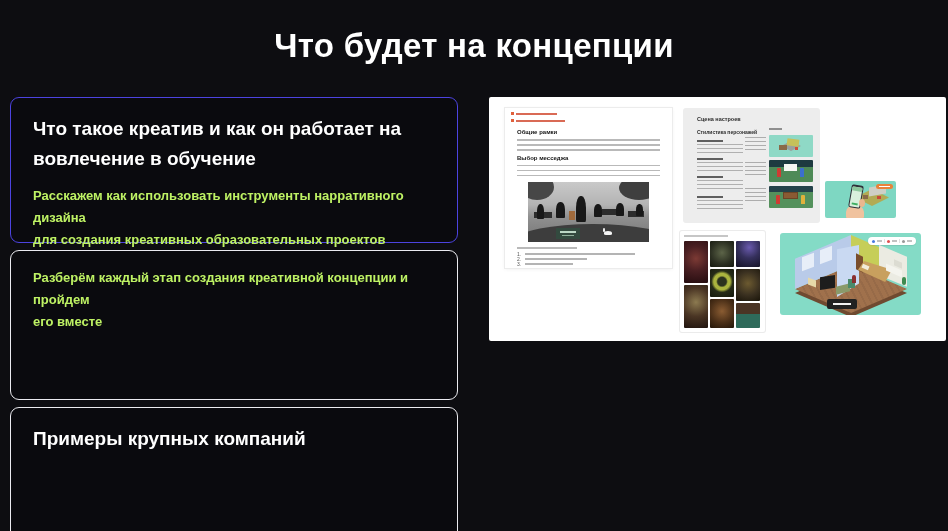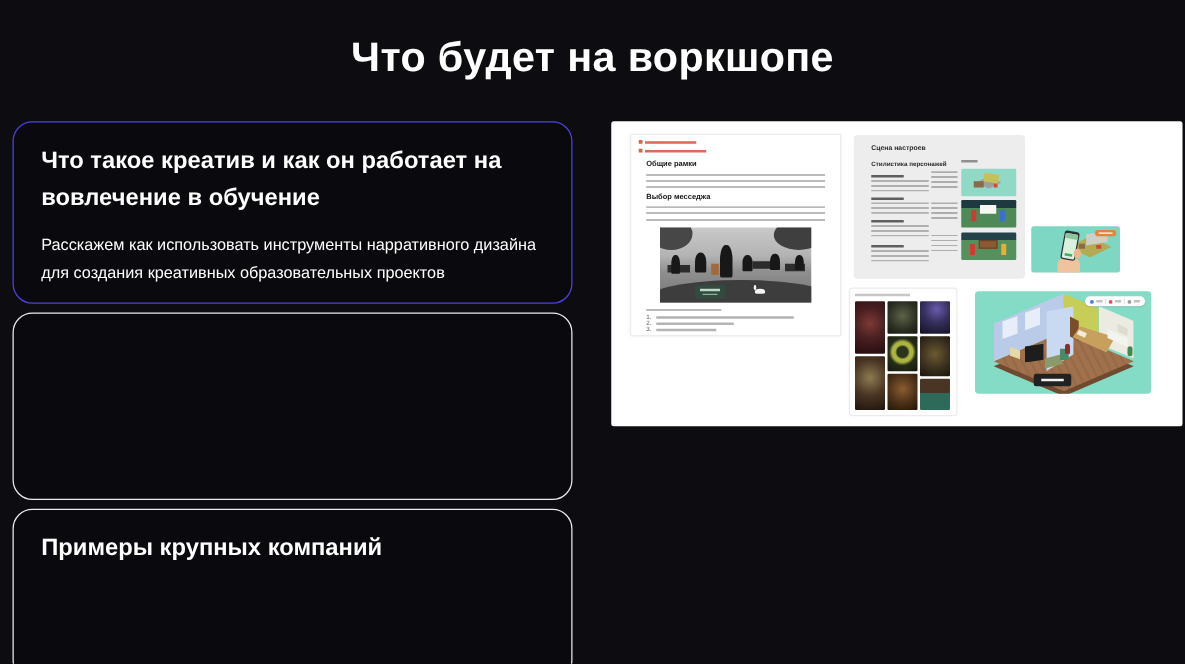--- a/index.html
+++ b/index.html
@@ -13,33 +13,33 @@
   
   .page-title {
     position:absolute; top:2px; left:0; width:948px;
     text-align:center; color:#ffffff; font-size:33px; font-weight:800;
     letter-spacing:.3px; line-height:44px;
   }
 
   
   .card {
     position:absolute; left:10px; width:448px;
-    background:#0a0a0e; border:1px solid #ebebf0; border-radius:16px;
+    background:#0a0a0e; border:1px solid #ebebf0; border-radius:9px;
     padding:16px 22px 0 22px;
   }
   .card.highlighted { border-color:#4c43e0; }
   .card-1 { top:97px;  height:146px; }
   .card-2 { top:250px; height:150px; }
   .card-3 { top:407px; height:137px; }
   .card-title {
     margin:0 0 11px 0; color:#ffffff; font-size:19px; font-weight:700;
     line-height:30px; white-space:pre-line;
   }
   .card-desc {
-    margin:0; color:#ffffff; font-size:13px; font-weight:400;
+    margin:0; color:#bef264; font-size:13px; font-weight:700;
     line-height:22px; white-space:pre-line;
   }
 
   
   .preview-panel {
     position:absolute; left:489px; top:97px; width:457px; height:244px;
     background:#ffffff; border-radius:2px;
   }
   .preview-panel * { position:absolute; }
 
@@ -193,30 +193,32 @@
   .ri-chair { left:58px; top:44px; width:7px; height:9px; background:#4a8a6a; }
   .ri-person { left:62px; top:40px; width:4px; height:8px; background:#8a2f2f; border-radius:2px 2px 0 0; }
   .ri-plant { left:112px; top:42px; width:4px; height:8px; background:#3f8a4f; border-radius:2px; }
   .ri-box { left:18px; top:44px; width:8px; height:7px; background:#e6d8a8; transform:skewY(20deg); }
   .ri-tooltip { left:47px; top:66px; width:30px; height:10px; background:#212121; border-radius:2px; }
   .ri-tooltip i { position:absolute; left:6px; top:4px; width:18px; height:2px; background:#f2f2f2; }
 </style>
 </head>
 <body>
 
-<h1 class="page-title">Что будет на воркшопе</h1>
+<h1 class="page-title">Что будет на концепции</h1>
 
 <div class="card card-1 highlighted">
   <h3 class="card-title">Что такое креатив и как он работает на
 вовлечение в обучение</h3>
   <p class="card-desc">Расскажем как использовать инструменты нарративного дизайна
 для создания креативных образовательных проектов</p>
 </div>
 
 <div class="card card-2">
+  <p class="card-desc">Разберём каждый этап создания креативной концепции и пройдем
+его вместе</p>
 </div>
 
 <div class="card card-3">
   <h3 class="card-title">Примеры крупных компаний</h3>
 </div>
 
 <div class="preview-panel">
 
   <div class="doc-brief">
     <div class="tag-row1">

